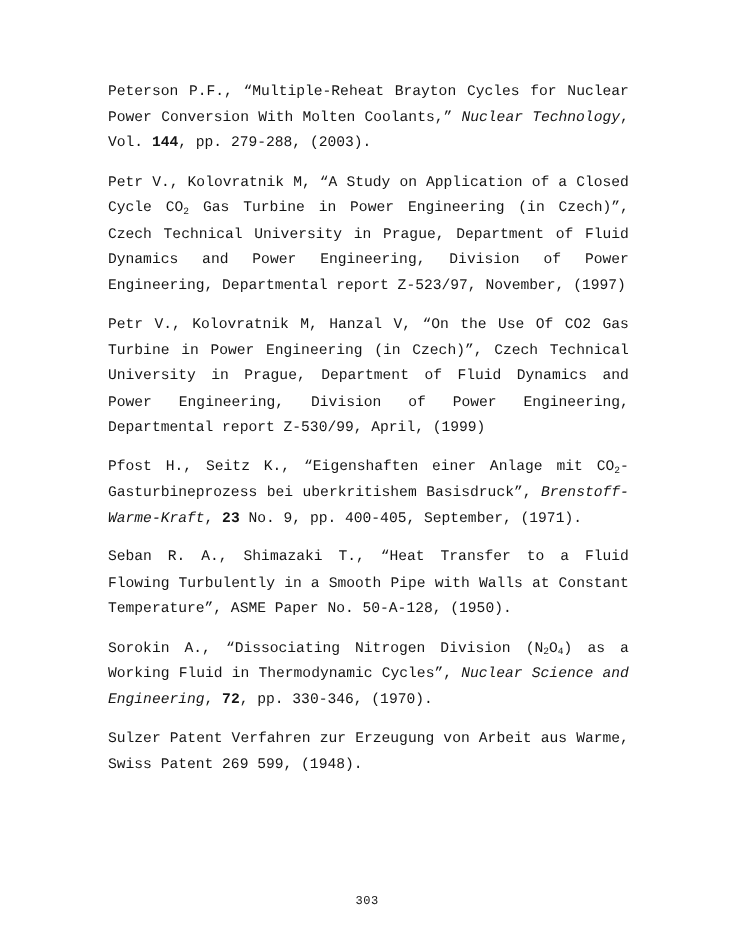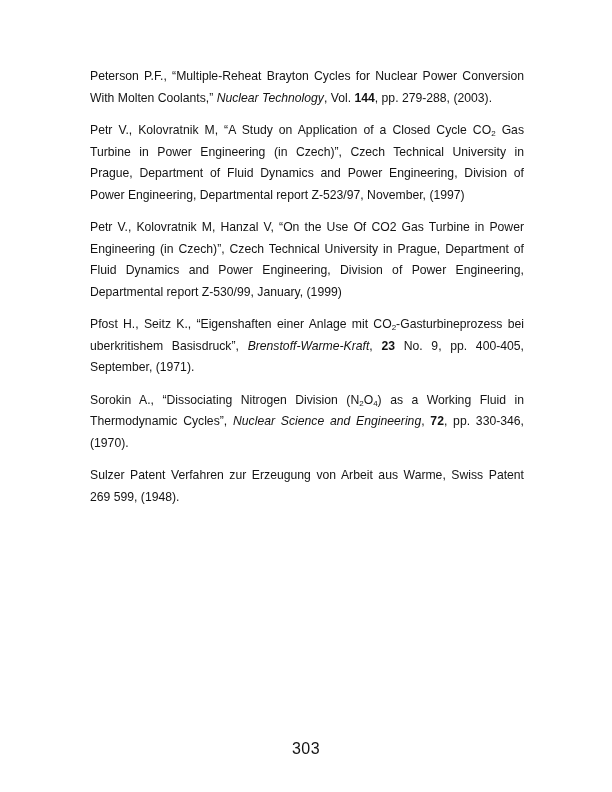--- a/index.html
+++ b/index.html
@@ -6,21 +6,21 @@
     margin: 0;
     padding: 0;
     background: #ffffff;
   }
   .page {
     position: relative;
     width: 528px;
     height: 792px;
     background: #ffffff;
     overflow: hidden;
-    font-family: Liberation Sans, sans-serif;
+    font-family: Liberation Mono, monospace;
     color: #141414;
   }
   .content {
     position: absolute;
     left: 90px;
     top: 66px;
     width: 434px;
   }
   p.ref {
     margin: 0 0 11px 0;
@@ -36,32 +36,33 @@
     vertical-align: -2px;
   }
   .footer {
     position: absolute;
     left: 0;
     width: 612px;
     top: 740px;
     text-align: center;
   }
   .page-number {
-    font-size: 16px;
+    font-size: 10px;
     letter-spacing: 0.5px;
   }
 </style>
 </head>
 <body>
 
 <div class="page">
   <div class="content" id="refs">
       <p class="ref"><span>Peterson P.F., “Multiple-Reheat Brayton Cycles for Nuclear Power Conversion With Molten Coolants,” </span><span class="it">Nuclear Technology</span><span>, Vol. </span><span class="bd">144</span><span>, pp. 279-288, (2003).</span></p>
       <p class="ref"><span>Petr V., Kolovratnik M, “A Study on Application of a Closed Cycle CO</span><sub>2</sub><span> Gas Turbine in Power Engineering (in Czech)”, Czech Technical University in Prague, Department of Fluid Dynamics and Power Engineering, Division of Power Engineering, Departmental report Z-523/97, November, (1997)</span></p>
-      <p class="ref"><span>Petr V., Kolovratnik M, Hanzal V, “On the Use Of CO2 Gas Turbine in Power Engineering (in Czech)”, Czech Technical University in Prague, Department of Fluid Dynamics and Power Engineering, Division of Power Engineering, Departmental report Z-530/99, January, (1999)</span></p>
+      <p class="ref"><span>Petr V., Kolovratnik M, Hanzal V, “On the Use Of CO2 Gas Turbine in Power Engineering (in Czech)”, Czech Technical University in Prague, Department of Fluid Dynamics and Power Engineering, Division of Power Engineering, Departmental report Z-530/99, April, (1999)</span></p>
       <p class="ref"><span>Pfost H., Seitz K., “Eigenshaften einer Anlage mit CO</span><sub>2</sub><span>-Gasturbineprozess bei uberkritishem Basisdruck”, </span><span class="it">Brenstoff-Warme-Kraft</span><span>, </span><span class="bd">23</span><span> No. 9, pp. 400-405, September, (1971).</span></p>
+      <p class="ref"><span>Seban R. A., Shimazaki T., “Heat Transfer to a Fluid Flowing Turbulently in a Smooth Pipe with Walls at Constant Temperature”, ASME Paper No. 50-A-128, (1950).</span></p>
       <p class="ref"><span>Sorokin A., “Dissociating Nitrogen Division (N</span><sub>2</sub><span>O</span><sub>4</sub><span>) as a Working Fluid in Thermodynamic Cycles”, </span><span class="it">Nuclear Science and Engineering</span><span>, </span><span class="bd">72</span><span>, pp. 330-346, (1970).</span></p>
       <p class="ref"><span>Sulzer Patent Verfahren zur Erzeugung von Arbeit aus Warme, Swiss Patent 269 599, (1948).</span></p>
     </div>
   <div class="footer">
     <span class="page-number">303</span>
   </div>
 </div>
 
 </body></html>

